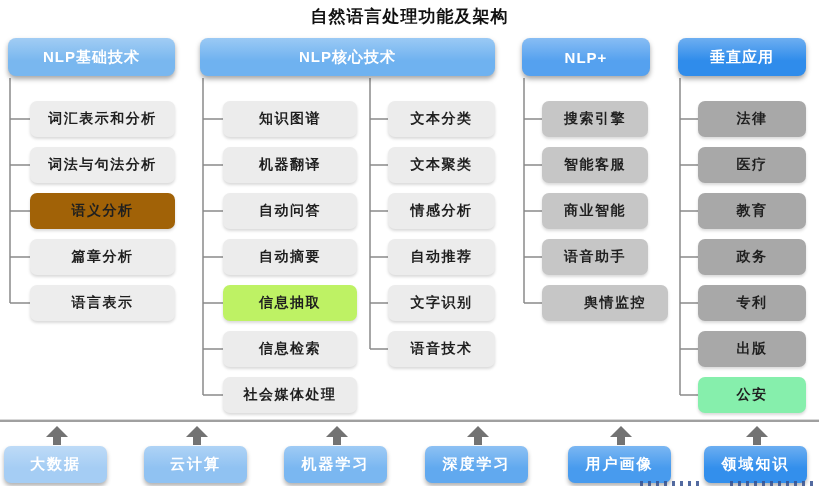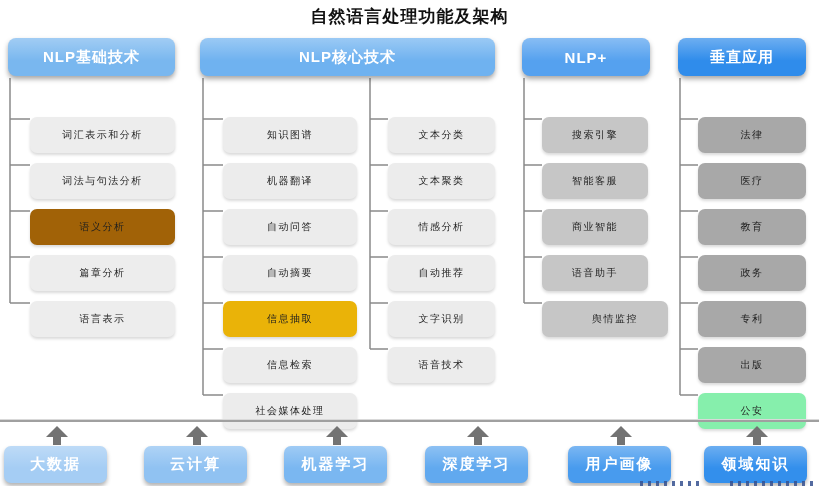--- a/index.html
+++ b/index.html
@@ -18,23 +18,22 @@
     box-shadow:0 3px 5px rgba(0,0,0,0.35);
     background-image:linear-gradient(180deg,rgba(255,255,255,0.30),rgba(255,255,255,0) 60%);
   }
   .hdr-c1{left:8px;width:167px;}
   .hdr-c2{left:200px;width:295px;}
   .hdr-c3{left:522px;width:128px;}
   .hdr-c4{left:678px;width:128px;}
   .item{
     position:absolute;height:36px;border-radius:7px;
     display:flex;align-items:center;justify-content:center;
-    font-size:10px;font-weight:400;color:#1f1f1f;letter-spacing:1.5px;
+    font-size:14px;font-weight:700;color:#1f1f1f;letter-spacing:1.5px;
     box-shadow:0 2px 3px rgba(0,0,0,0.15);
-    margin-top:16px;
   }
   .c1i{left:30px;width:145px;}
   .c2ai{left:223px;width:134px;}
   .c2bi{left:388px;width:107px;}
   .c3i{left:542px;width:106px;}
   .c4i{left:698px;width:108px;}
   .r0{top:101px}.r1{top:147px}.r2{top:193px}.r3{top:239px}
   .r4{top:285px}.r5{top:331px}.r6{top:377px}
   .connectors{position:absolute;left:0;top:0;width:819px;height:486px;pointer-events:none;}
   .sep{
@@ -85,21 +84,21 @@
   <div class="item c1i r0" style="background-color: rgb(237, 237, 237);">词汇表示和分析</div>
   <div class="item c1i r1" style="background-color: rgb(237, 237, 237);">词法与句法分析</div>
   <div class="item c1i r2" style="background-color: #a16207;">语义分析</div>
   <div class="item c1i r3" style="background-color: rgb(237, 237, 237);">篇章分析</div>
   <div class="item c1i r4" style="background-color: rgb(237, 237, 237);">语言表示</div>
 
   <div class="item c2ai r0" style="background-color: rgb(236, 236, 236);">知识图谱</div>
   <div class="item c2ai r1" style="background-color: rgb(236, 236, 236);">机器翻译</div>
   <div class="item c2ai r2" style="background-color: rgb(236, 236, 236);">自动问答</div>
   <div class="item c2ai r3" style="background-color: rgb(236, 236, 236);">自动摘要</div>
-  <div class="item c2ai r4" style="background-color: #eab308;">信息抽取</div>
+  <div class="item c2ai r4" style="background-color: #bef264;">信息抽取</div>
   <div class="item c2ai r5" style="background-color: rgb(236, 236, 236);">信息检索</div>
   <div class="item c2ai r6" style="background-color: rgb(236, 236, 236);">社会媒体处理</div>
 
   <div class="item c2bi r0" style="background-color: rgb(236, 236, 236);">文本分类</div>
   <div class="item c2bi r2" style="background-color: rgb(236, 236, 236);">情感分析</div>
   <div class="item c2bi r1" style="background-color: rgb(236, 236, 236);">文本聚类</div>
   <div class="item c2bi r3" style="background-color: rgb(236, 236, 236);">自动推荐</div>
   <div class="item c2bi r4" style="background-color: rgb(236, 236, 236);">文字识别</div>
   <div class="item c2bi r5" style="background-color: rgb(236, 236, 236);">语音技术</div>
 

